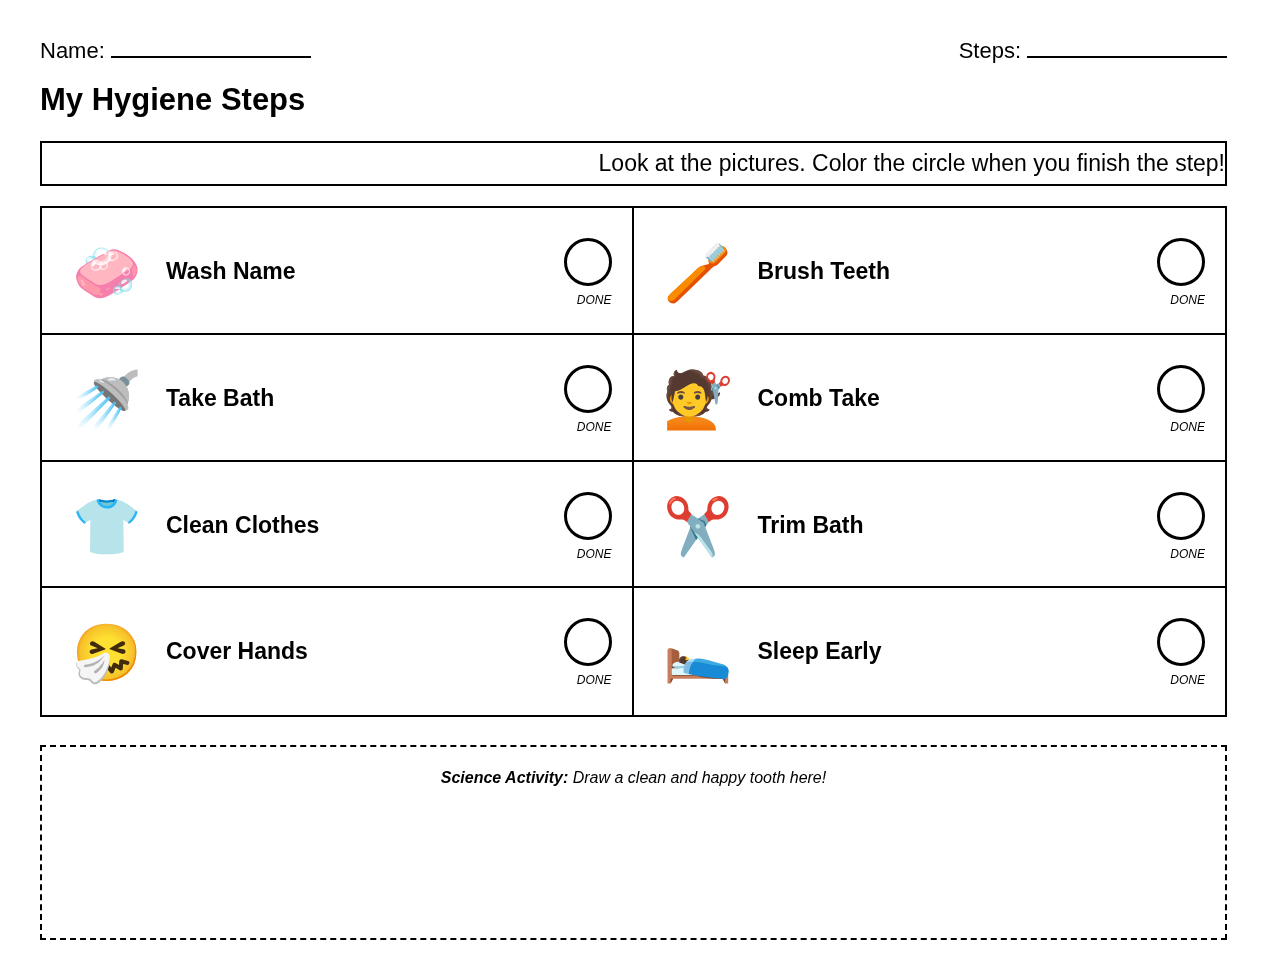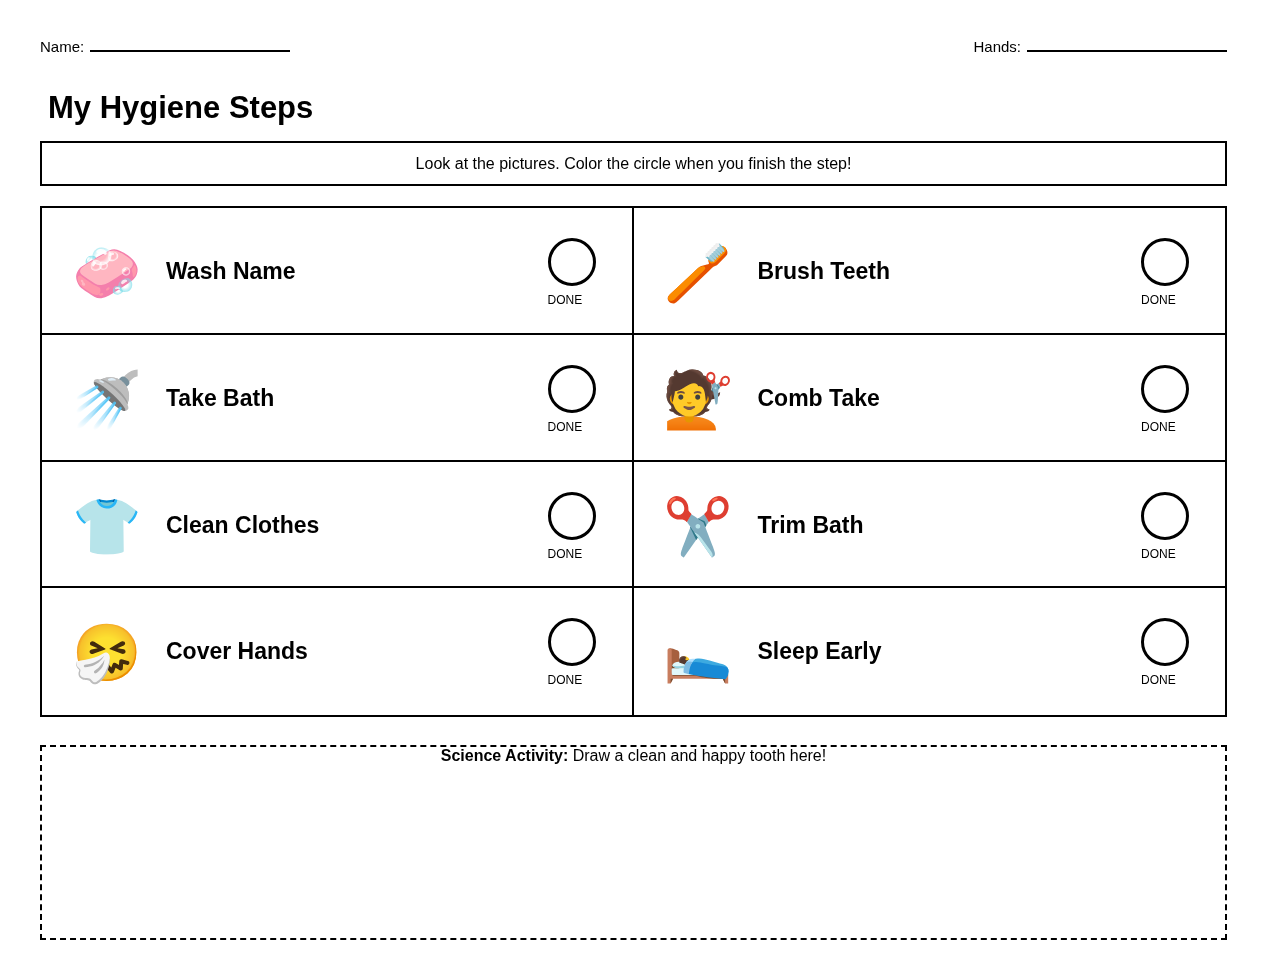--- a/index.html
+++ b/index.html
@@ -1,44 +1,44 @@
 <!DOCTYPE html>
 <html><head>
 <meta charset="utf-8">
 <style>
   html, body { margin:0; padding:0; background:#fff; }
   body { width:1267px; height:980px; position:relative; font-family:"Liberation Sans", sans-serif; color:#000; }
-  .topline { position:absolute; top:38px; font-size:15px; }
+  .topline { position:absolute; top:38px; font-size:22px; }
   .name { left:40px; }
   .date { right:40px; }
   .line { display:inline-block; border-bottom:2px solid #000; vertical-align:baseline; margin-left:6px; height:1px; }
   .name .line { width:200px; }
   .date .line { width:200px; }
-  h1 { position:absolute; left:40px; top:82px; margin:8px; font-size:31px; font-weight:bold; }
-  .instr { position:absolute; left:40px; top:141px; width:1183px; height:41px; border:2px solid #000; text-align:center; line-height:41px; font-size:16px; }
+  h1 { position:absolute; left:40px; top:82px; margin:0; font-size:31px; font-weight:bold; }
+  .instr { position:absolute; left:40px; top:141px; width:1183px; height:41px; border:2px solid #000; text-align:right; line-height:41px; font-size:23px; }
   .grid { position:absolute; left:40px; top:206px; width:1183px; height:507px; border:2px solid #000; display:grid; grid-template-columns:1fr 1fr; grid-template-rows:repeat(4,1fr); }
   .cell { position:relative; border-right:2px solid #000; border-bottom:2px solid #000; }
   .cell:nth-child(2n) { border-right:none; }
   .cell:nth-last-child(-n+2) { border-bottom:none; }
   .ico { position:absolute; left:30px; top:33px; width:64px; height:64px; font-size:56px; line-height:64px; text-align:center; }
   .label { position:absolute; left:124px; top:50px; font-size:23px; font-weight:bold; }
-  .done { position:absolute; right:36px; top:30px; width:48px; text-align:left; cursor:pointer; }
+  .done { position:absolute; right:20px; top:30px; width:48px; text-align:right; cursor:pointer;font-style:italic; }
   .circle { width:42px; height:42px; border:3px solid #000; border-radius:50%; margin:0 auto; }
   .done-label { font-size:12px; margin-top:7px; }
   .activity { position:absolute; left:40px; top:745px; width:1183px; height:191px; border:2px dashed #000; }
-  .activity-text { text-align:center; font-size:16px; }
+  .activity-text { text-align:center; margin-top:22px; font-size:16px;font-style:italic; }
 </style>
 </head>
 <body>
 
 <div class="topline name">
   <span>Name:</span><span class="line"></span>
 </div>
 <div class="topline date">
-  <span>Hands:</span><span class="line"></span>
+  <span>Steps:</span><span class="line"></span>
 </div>
 
 <h1>My Hygiene Steps</h1>
 
 <div class="instr">Look at the pictures. Color the circle when you finish the step!</div>
 
 <div class="grid">
   <div class="cell">
     <span class="ico">🧼</span>
     <span class="label">Wash Name</span>

